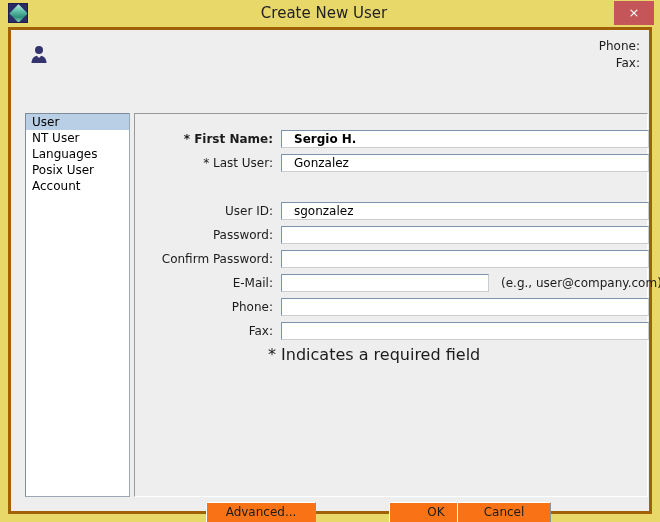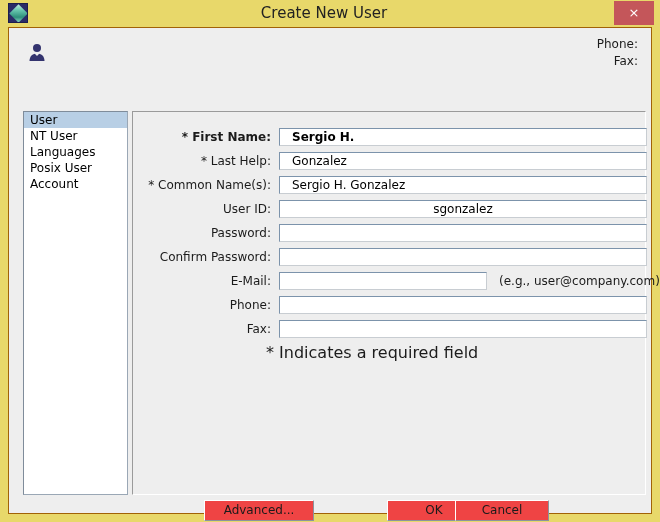--- a/index.html
+++ b/index.html
@@ -70,21 +70,21 @@
     cursor: pointer;
   }
 
   
   .client {
     position: absolute;
     left: 8px; top: 27px;
     width: 644px;
     height: 487px;
     background: #eeeeee;
-    border: 1px solid #a16207;
+    border: 3px solid #a16207;
     box-sizing: border-box;
   }
 
   
   .header-strip {
     position: absolute;
     left: 0; top: 0;
     width: 642px;
     height: 50px;
   }
@@ -204,21 +204,21 @@
     height: 30px;
   }
   .dlg-button {
     position: absolute;
     top: 0;
     height: 21px;
     line-height: 19px;
     text-align: center;
     font-size: 12px;
     color: #1b1b1b;
-    background: #ef4444;
+    background: #f97316;
     border: 1px solid #7f8c9a;
     border-top-color: #ffffff;
     border-left-color: #ffffff;
     border-right-color: #8b949c;
     border-bottom-color: #8b949c;
     box-sizing: border-box;
     cursor: pointer;
   }
 </style>
 </head>
@@ -258,30 +258,26 @@
         <div class="sidebar-item">Account</div>
       </div>
 
     <div class="form-panel" id="form-panel">
       <div class="required-note">* Indicates a required field</div>
     <div class="field-row" style="top: 14px; width: 500px; font-weight: bold;">
           <div class="field-label">* First Name:</div>
           <div class="field-input" style="width: 368px;">Sergio H.</div>
         </div>
         <div class="field-row" style="top: 38px; width: 500px;">
-          <div class="field-label">* Last Help:</div>
+          <div class="field-label">* Last User:</div>
           <div class="field-input" style="width: 368px;">Gonzalez</div>
-        </div>
-        <div class="field-row" style="top: 62px; width: 500px;">
-          <div class="field-label">* Common Name(s):</div>
-          <div class="field-input" style="width: 368px;">Sergio H.  Gonzalez</div>
         </div>
         <div class="field-row" style="top: 86px; width: 500px;">
           <div class="field-label">User ID:</div>
-          <div class="field-input" style="width: 368px; text-align: center;">sgonzalez</div>
+          <div class="field-input" style="width: 368px;">sgonzalez</div>
         </div>
         <div class="field-row" style="top: 110px; width: 500px;">
           <div class="field-label">Password:</div>
           <div class="field-input" style="width: 368px;"></div>
         </div>
         <div class="field-row" style="top: 134px; width: 500px;">
           <div class="field-label">Confirm Password:</div>
           <div class="field-input" style="width: 368px;"></div>
         </div>
         <div class="field-row" style="top: 158px; width: 500px;">

